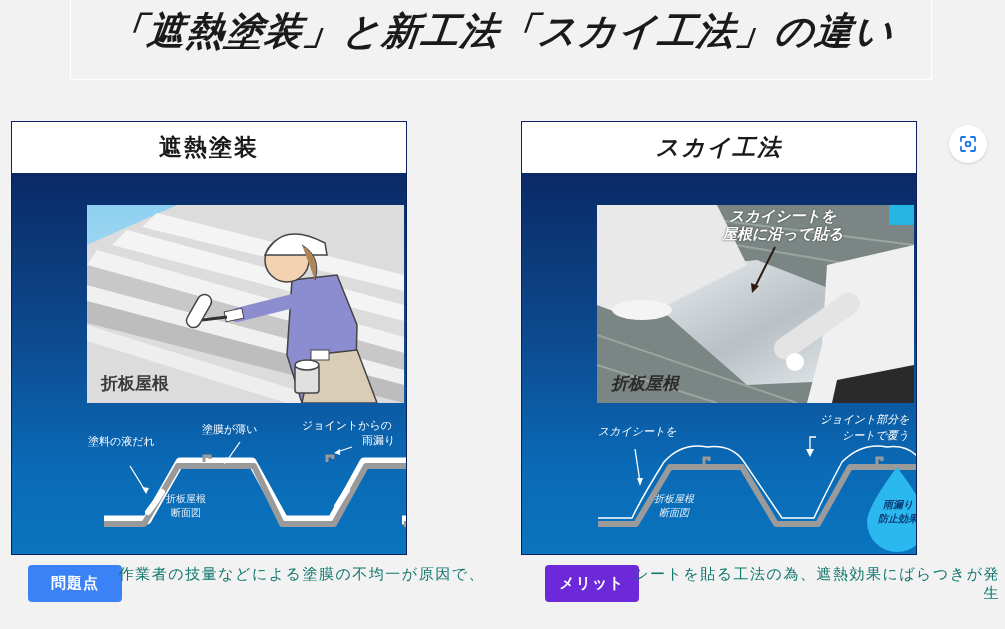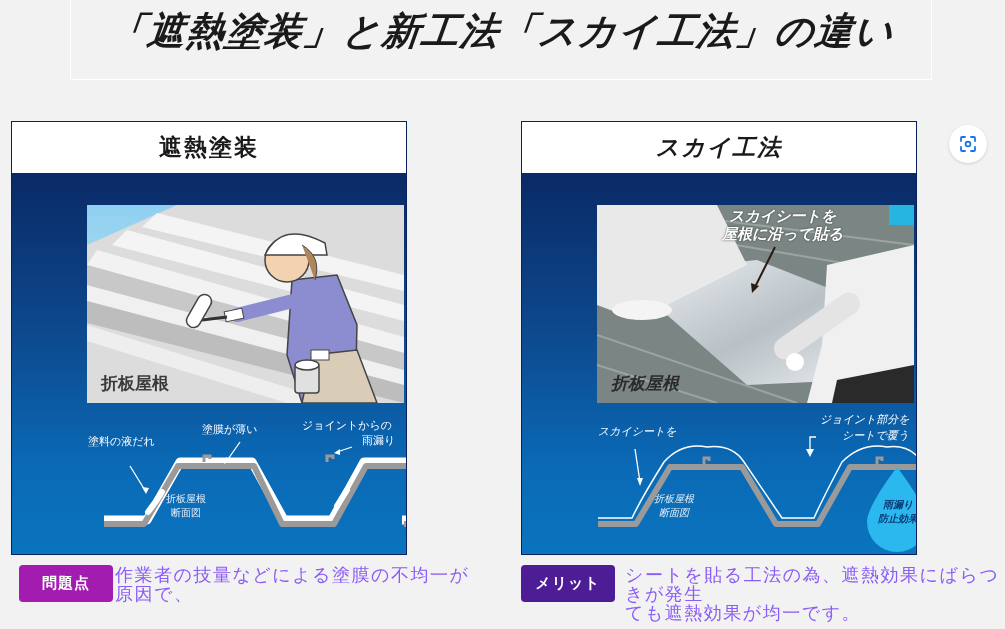--- a/index.html
+++ b/index.html
@@ -15,23 +15,23 @@
   .badge-circle.brown{background:#8b6200;}
   .badge-circle.yellow{background:#f5b000;font-size:15px;}
   .photo{position:absolute;left:75px;top:83px;width:317px;height:198px;overflow:hidden;}
   .photo-label{position:absolute;left:14px;bottom:8px;font-size:17px;font-weight:bold;color:#3a3a3a;}
   .photo.right-photo .photo-label{color:#2a2a2a;}
   .diagram{position:absolute;left:0;top:290px;width:470px;height:140px;}
   .dlabel{position:absolute;color:#fff;font-size:11px;line-height:15px;white-space:nowrap;}
   .dlabel.small{font-size:10px;color:#e8eef6;text-align:center;line-height:14px;}
   .drop-label{position:absolute;color:#0a3c78;font-size:10px;font-weight:bold;text-align:center;line-height:14px;}
   .pill{position:absolute;top:565px;width:94px;height:37px;border-radius:4px;color:#fff;font-weight:bold;font-size:15px;text-align:center;line-height:37px;letter-spacing:1px;}
-  .pill.red{left:19px;background:#a21caf;}
-  .pill.green{left:521px;background:#4c1d95;}
-  .desc{position:absolute;top:565px;font-size:18px;color:#8b5cf6;line-height:19px;letter-spacing:1.5px;}
+  .pill.red{left:28px;background:#3b82f6;}
+  .pill.green{left:545px;background:#6d28d9;}
+  .desc{position:absolute;top:565px;font-size:15px;color:#0f766e;line-height:19px;letter-spacing:1.5px;text-align:right;}
   .desc.left{left:115px;width:370px;}
   .desc.right{left:625px;width:375px;}
   .lens-btn{position:absolute;left:949px;top:125px;width:38px;height:38px;border-radius:50%;background:#fff;box-shadow:0 1px 3px rgba(0,0,0,0.15);display:flex;align-items:center;justify-content:center;z-index:5;}
 </style>
 </head>
 <body>
 
 <div class="title-box">
   <div class="page-title">「遮熱塗装」と新工法「スカイ工法」の違い</div>
 </div>
@@ -162,14 +162,14 @@
   </svg>
 </div>
 
 <div class="pill red">問題点</div>
 <div class="desc left">
   <span>作業者の技量などによる塗膜の不均一が原因で、</span><br>
 </div>
 
 <div class="pill green">メリット</div>
 <div class="desc right">
-  <span>シートを貼る工法の為、遮熱効果にばらつきが発生</span><br><span>ても遮熱効果が均一です。</span>
+  <span>シートを貼る工法の為、遮熱効果にばらつきが発生</span><br>
 </div>
 
 </body></html>

